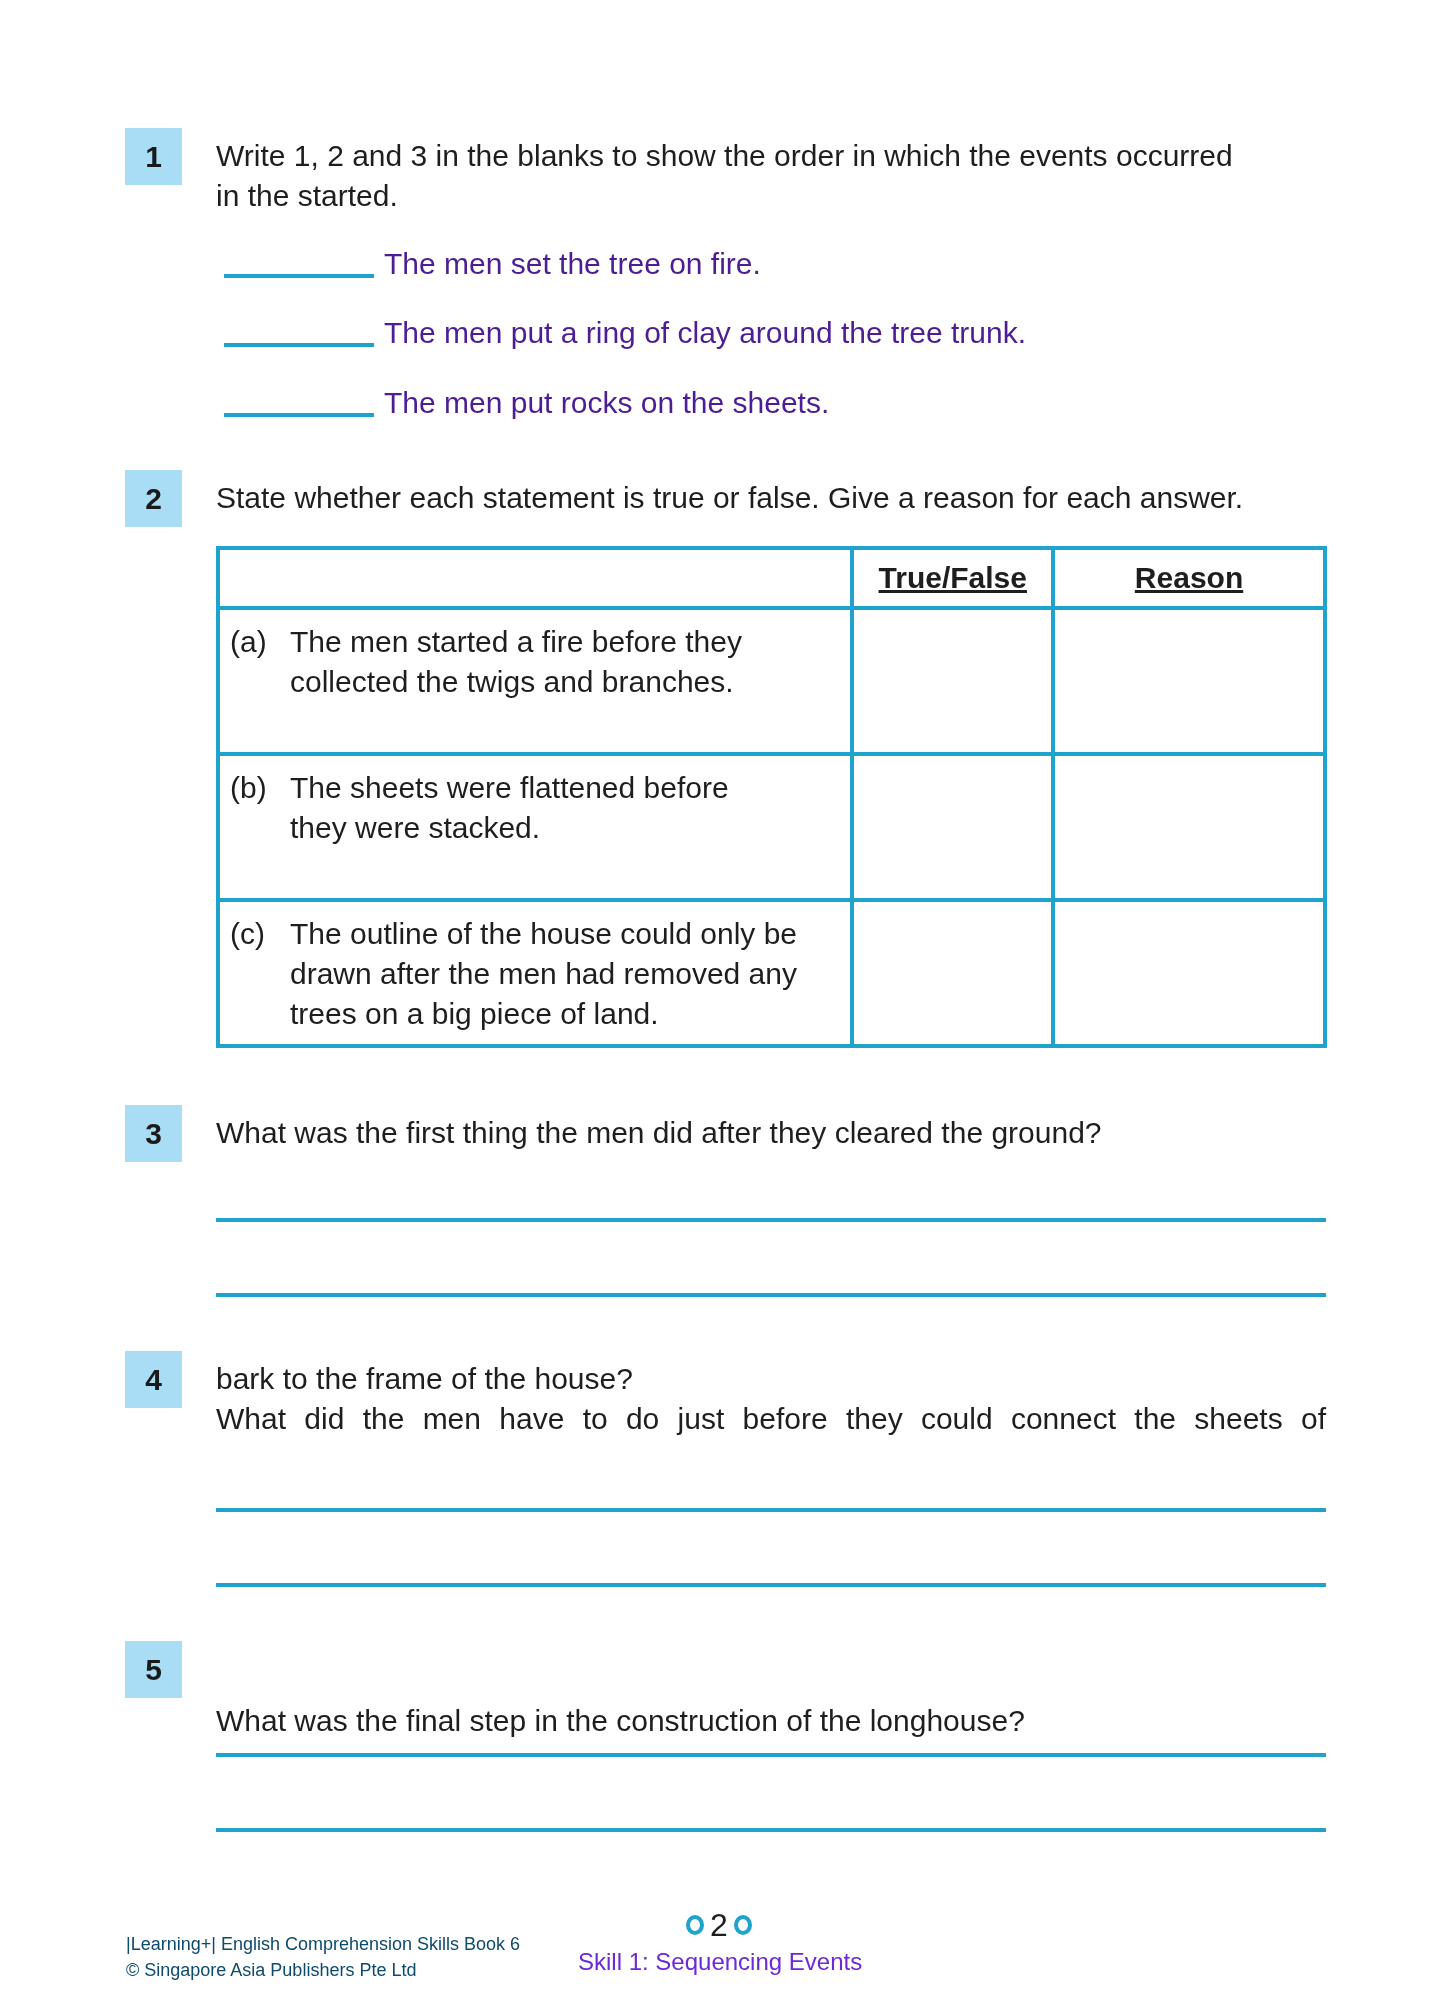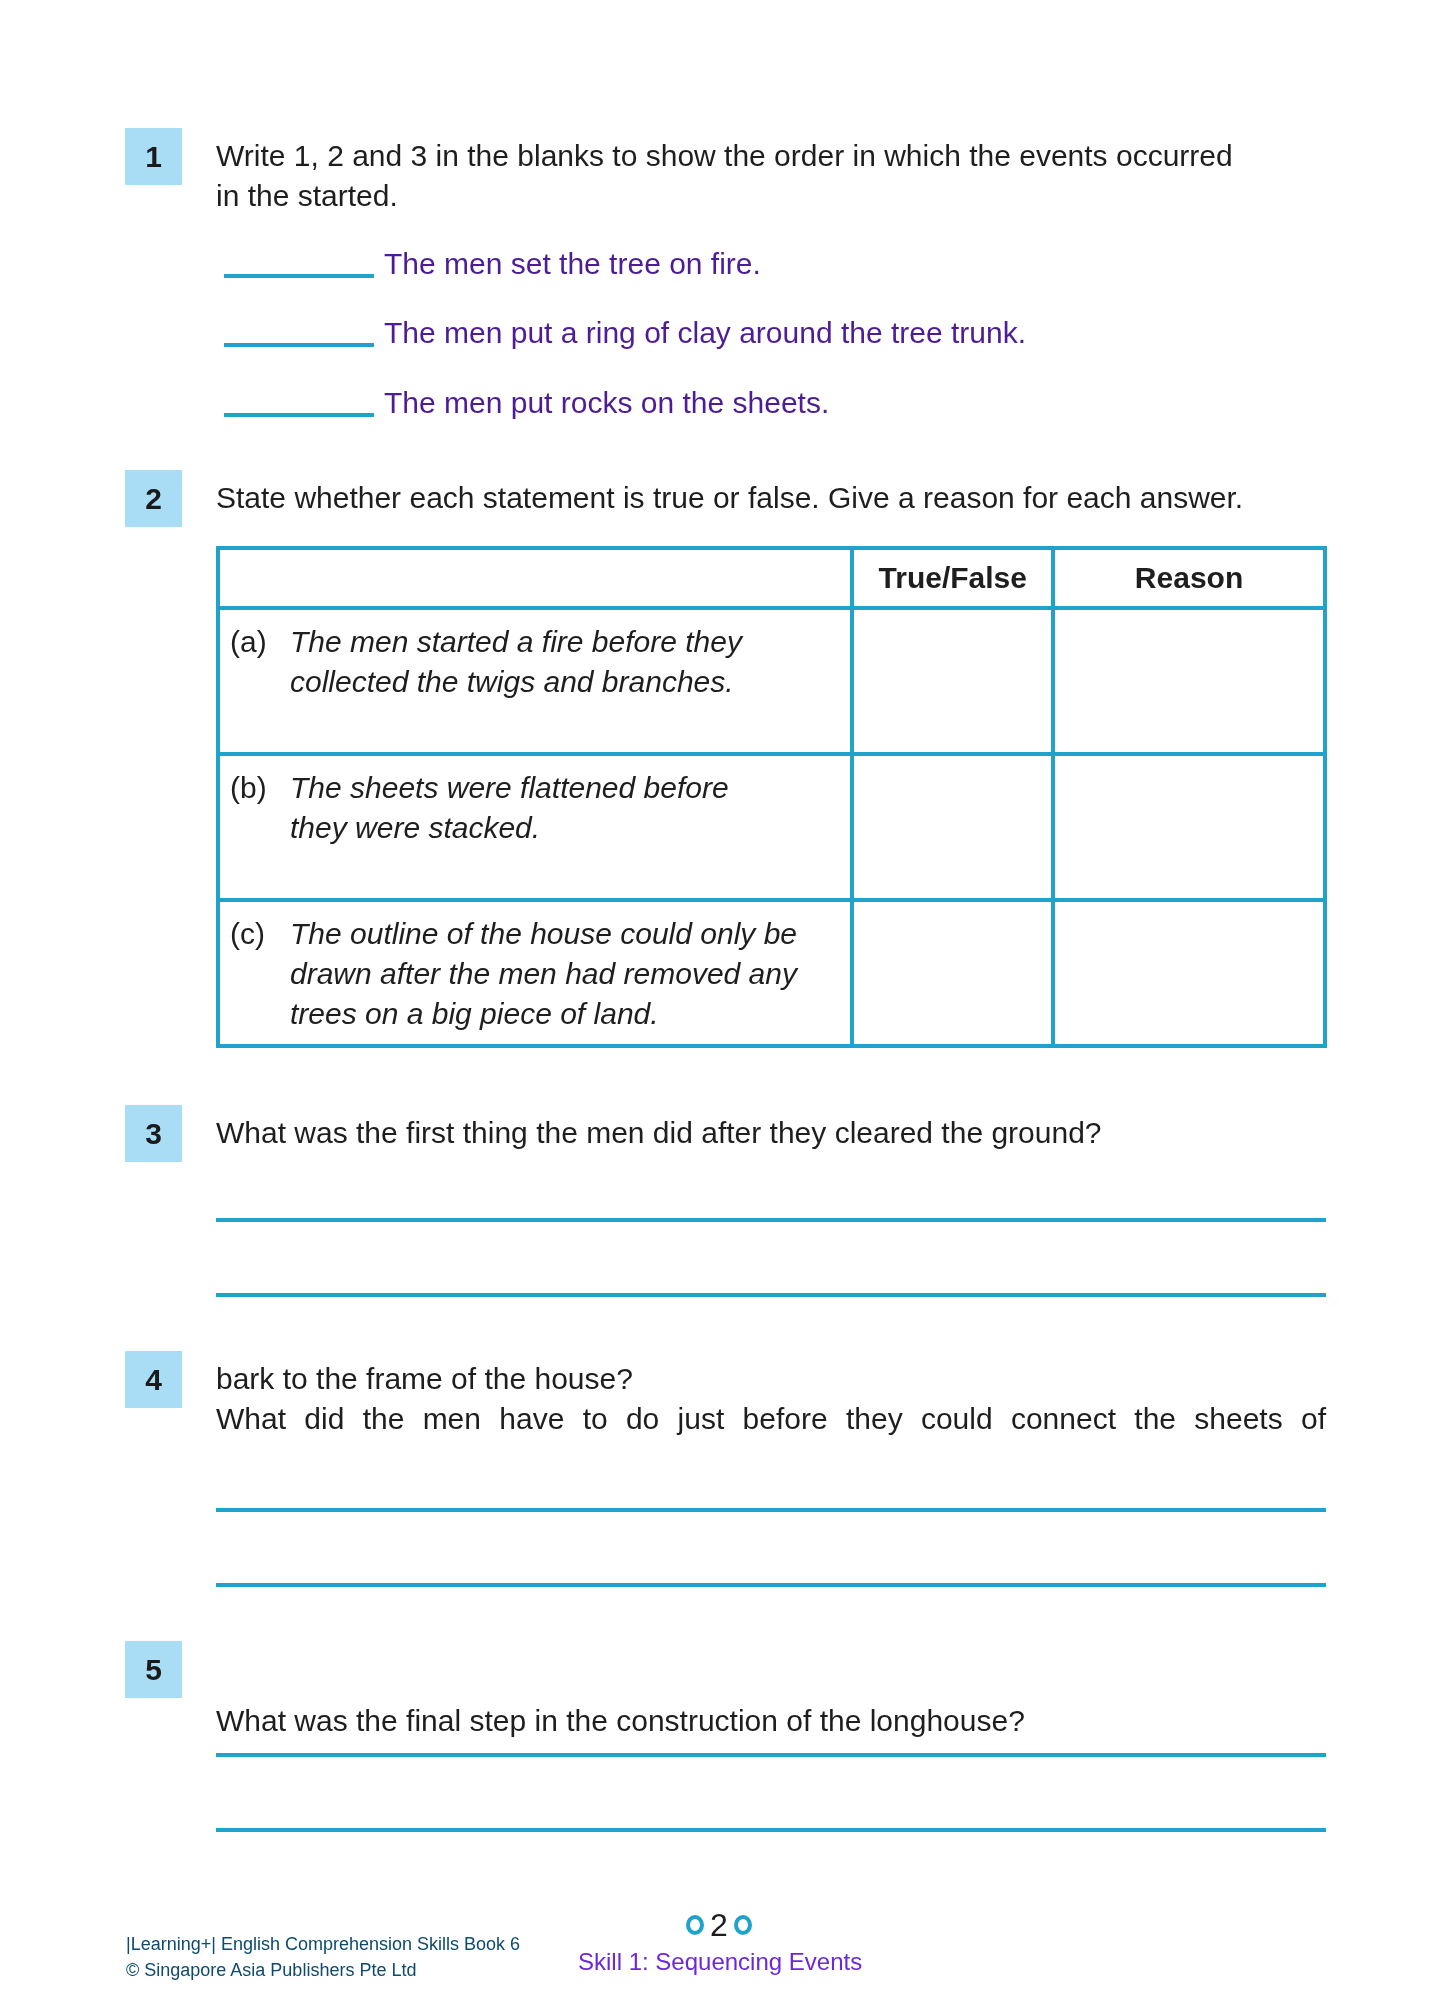--- a/index.html
+++ b/index.html
@@ -6,25 +6,25 @@
   body { width: 1456px; height: 2007px; position: relative; overflow: hidden;
          font-family: "Liberation Sans", sans-serif; color: #1e1e1e; }
   .badge { position: absolute; left: 125px; width: 57px; height: 57px; background: #a9ddf6;
            font-weight: bold; font-size: 30px; text-align: center; line-height: 57px; color: #1a1a1a; }
   .qtext { position: absolute; left: 216px; font-size: 30px; line-height: 40px; color: #1e1e1e; }
   .blank { position: absolute; left: 224px; width: 150px; height: 0; border-top: 4px solid #1fa3cc; }
   .seqtext { position: absolute; left: 384px; font-size: 30px; color: #4c1d95; }
   .ansline { position: absolute; left: 216px; width: 1110px; height: 0; border-top: 4px solid #1fa3cc; }
   table.tf { position: absolute; left: 216px; top: 546px; width: 1111px; border-collapse: collapse; }
   table.tf td, table.tf th { border: 4px solid #1fa3cc; padding: 0; vertical-align: top; }
-  table.tf th { height: 56px; font-size: 30px; font-weight: bold; text-align: center; vertical-align: middle; }
+  table.tf th { height: 56px; font-size: 30px; font-weight: bold; text-align: center; vertical-align: middle; text-decoration: underline; }
   table.tf td.stmt { height: 142px; font-size: 30px; line-height: 40px; }
   .stmt-inner { display: flex; padding: 12px 10px 0 10px; }
   .stmt-label { width: 60px; flex: none; }
-  .stmt-text { flex: 1; font-style: italic; }
+  .stmt-text { flex: 1; }
   .footer-left { position: absolute; left: 126px; top: 1931px; font-size: 18px; line-height: 26px; color: #0c4a6e; }
   .page-num { position: absolute; left: 686px; top: 1905px; height: 40px; display: flex; align-items: center; gap: 6px; }
   .ring { width: 18px; height: 20px; border: 4px solid #1fa3cc; border-radius: 50%; box-sizing: border-box; }
   .pnum { font-size: 32px; color: #1e1e1e; }
   .skill { position: absolute; left: 578px; top: 1948px; font-size: 24px; color: #6d28d9; }
 </style>
 </head>
 <body>
 
 <div class="badge" style="top:128px">1</div>

